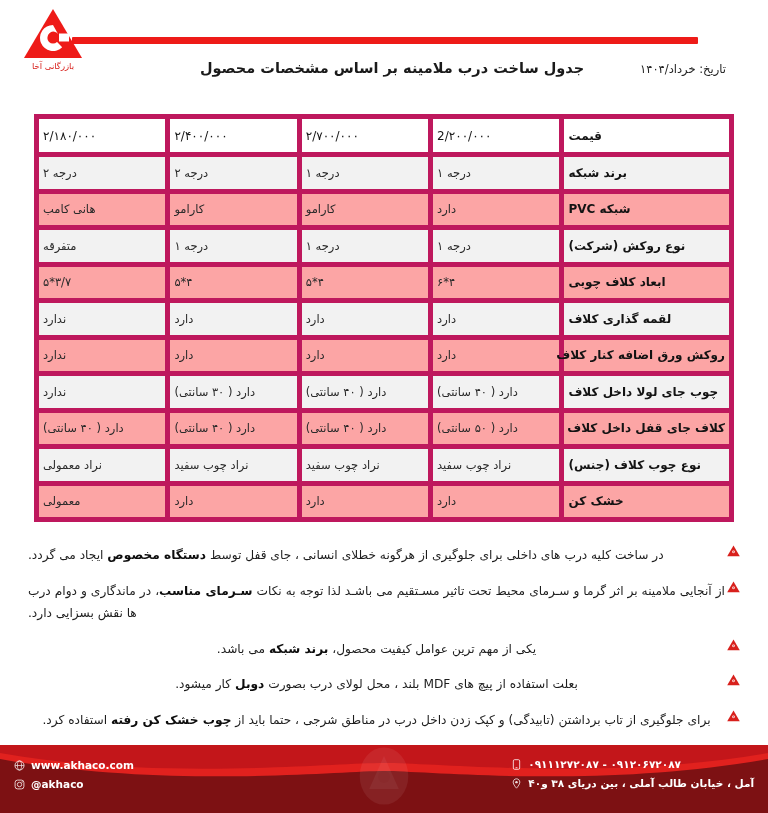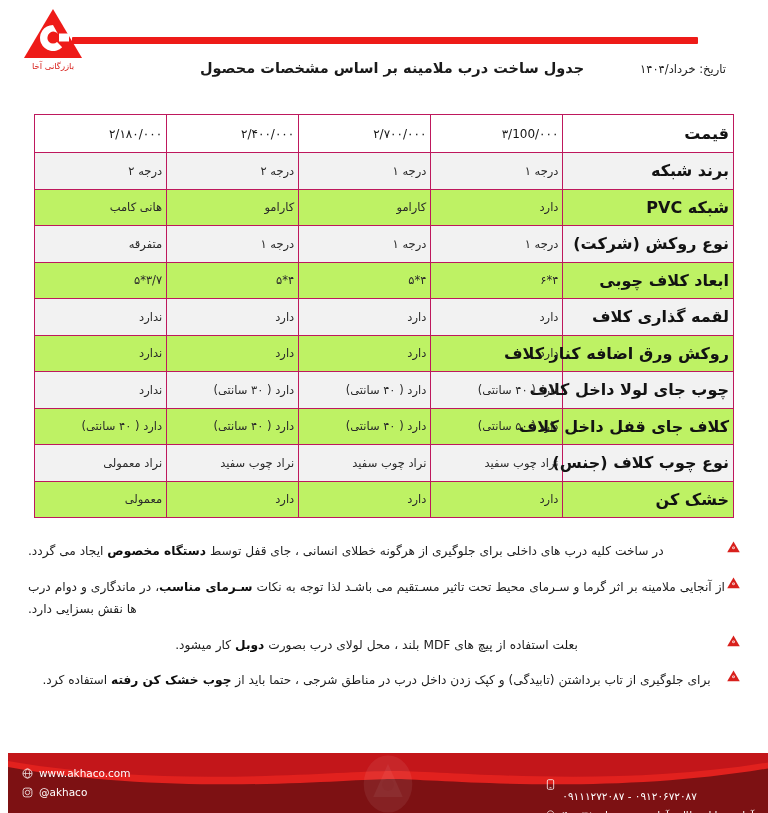--- a/index.html
+++ b/index.html
@@ -86,36 +86,36 @@
     width: 100%;
     border-collapse: collapse;
     table-layout: fixed;
     font-size: 11.5px;
   }
 
   table.spec col.col-label { width: 24.4%; }
   table.spec col.col-val   { width: 18.9%; }
 
   table.spec td {
-    border: 1px solid #be185d;
+    border: 5px solid #be185d;
     height: 36.5px;
-    text-align: right;
+    text-align: left;
     vertical-align: middle;
     color: #2a2a2a;
     padding: 2px 4px;
     white-space: nowrap;
   }
 
   table.spec tr.stripe td { background: #f2f2f2; }
-  table.spec tr.plain  td { background: #bef264; }
+  table.spec tr.plain  td { background: #fca5a5; }
 
   table.spec td.rowlabel {
     font-weight: bold;
     color: #131313;
-    font-size: 16px;
+    font-size: 12px;
   }
 
   table.spec tr.head td {
     font-weight: bold;
     color: #131313;
     background: #ffffff;
     height: 38px;
   }
   table.spec tr.head td.valhead {
     font-weight: normal;
@@ -150,23 +150,24 @@
     text-align-last: left;
     padding-left: 2px;
   }
   .note-text b { font-weight: bold; color: #0d0d0d; }
 
   
   .footer {
     position: absolute;
     bottom: 0;
     right: 0;
-    left: 8px;
-    height: 60px;
+    left: 0;
+    height: 68px;
     overflow: hidden;
+    font-weight: bold;
   }
   .footer-bg {
     position: absolute;
     inset: 0;
     background: #7d1113;
   }
   .footer-swoosh {
     position: absolute;
     top: 0; left: 0;
     width: 768px; height: 60px;
@@ -204,21 +205,21 @@
     gap: 6px;
     margin-bottom: 7px;
     white-space: nowrap;
   }
   .footer-right .f-line { flex-direction: row-reverse; justify-content: flex-start; }
   .f-ico {
     width: 11px; height: 11px;
     flex: 0 0 auto;
     opacity: 0.88;
   }
-  .f-phone { direction: ltr; unicode-bidi: embed; letter-spacing: 0.3px; margin-top: 24px; }
+  .f-phone { direction: ltr; unicode-bidi: embed; letter-spacing: 0.3px; }
 </style>
 </head>
 <body>
 
 <div class="header">
 
   <div class="header-rule"></div>
 
   <div class="logo-block">
     <svg class="logo-mark" viewBox="0 0 60 52">
@@ -239,21 +240,21 @@
     <colgroup>
       <col class="col-label">
         <col class="col-val">
         <col class="col-val">
         <col class="col-val">
         <col class="col-val">
     </colgroup>
     <tbody>
       <tr class="head plain">
         <td class="rowlabel">قیمت</td>
-        <td class="valhead">۳/100/۰۰۰</td>
+        <td class="valhead">2/۲۰۰/۰۰۰</td>
         <td class="valhead">۲/۷۰۰/۰۰۰</td>
         <td class="valhead">۲/۴۰۰/۰۰۰</td>
         <td class="valhead">۲/۱۸۰/۰۰۰</td>
       </tr>
 
       <tr class="stripe">
         <td class="rowlabel">برند شبکه</td>
         <td>درجه ۱</td>
         <td>درجه ۱</td>
         <td>درجه ۲</td>
@@ -352,20 +353,30 @@
     <div class="note-bullet">
       <svg width="13" height="12" viewBox="0 0 60 52">
           <path d="M30 1 L59 50 L1 50 Z" fill="#d8201c"></path>
           <circle cx="30" cy="30" r="6" fill="#ffffff"></circle>
           <circle cx="30" cy="30" r="3" fill="#d8201c"></circle>
         </svg>
     </div>
     <div class="note-text"><span>از آنجایی ملامینه بر اثر گرما و سـرمای محیط تحت تاثیر مسـتقیم می باشـد لذا توجه به نکات </span><b>سـرمای مناسب</b><span>، در ماندگاری و دوام درب ها نقش بسزایی دارد.</span></div>
   </div>
 
+  <div class="note">
+    <div class="note-bullet">
+      <svg width="13" height="12" viewBox="0 0 60 52">
+          <path d="M30 1 L59 50 L1 50 Z" fill="#d8201c"></path>
+          <circle cx="30" cy="30" r="6" fill="#ffffff"></circle>
+          <circle cx="30" cy="30" r="3" fill="#d8201c"></circle>
+        </svg>
+    </div>
+    <div class="note-text" style="text-align:center;text-align-last:center"><span>یکی از مهم ترین عوامل کیفیت محصول، </span><b>برند شبکه</b><span> می باشد.</span></div>
+  </div>
 
 
   <div class="note">
     <div class="note-bullet">
       <svg width="13" height="12" viewBox="0 0 60 52">
           <path d="M30 1 L59 50 L1 50 Z" fill="#d8201c"></path>
           <circle cx="30" cy="30" r="6" fill="#ffffff"></circle>
           <circle cx="30" cy="30" r="3" fill="#d8201c"></circle>
         </svg>
     </div>

